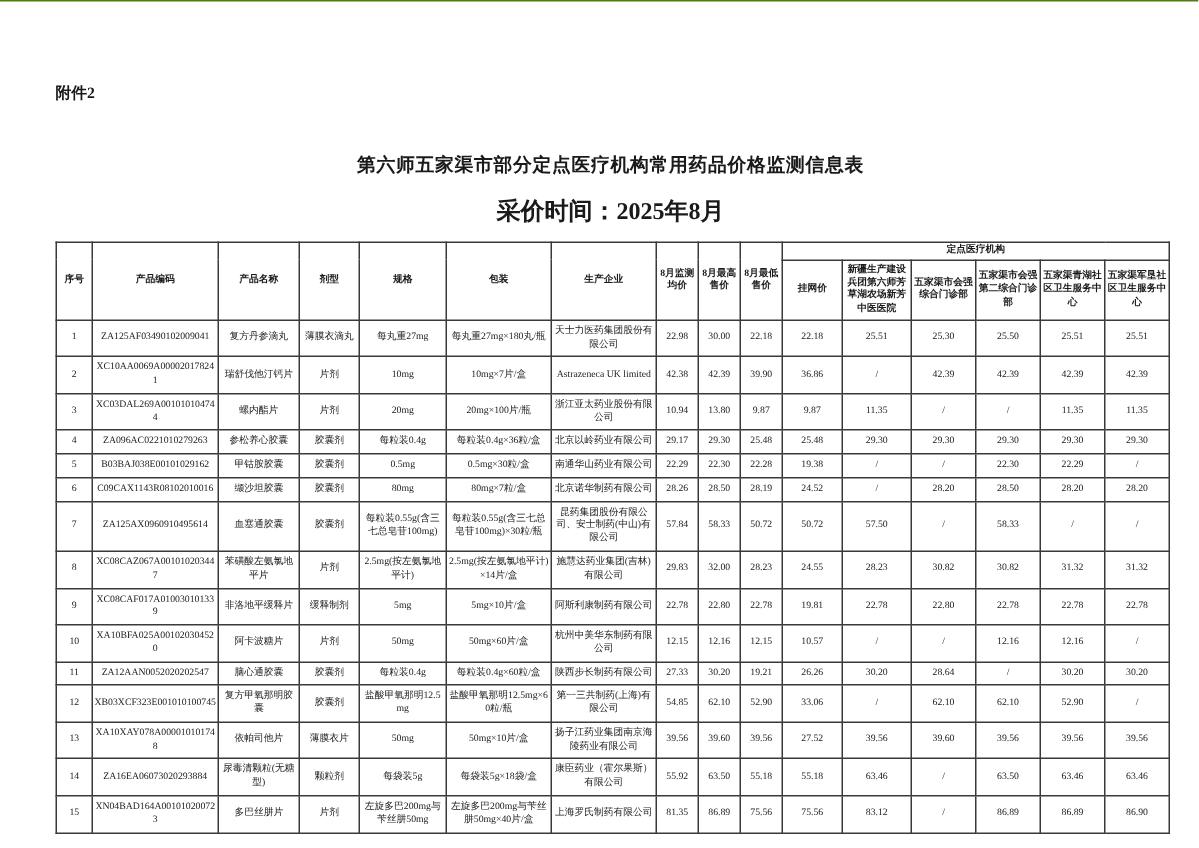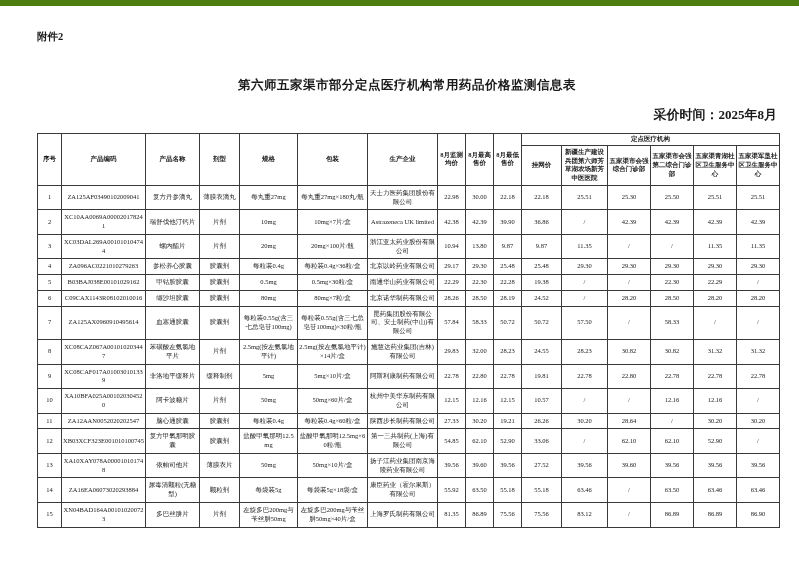--- a/index.html
+++ b/index.html
@@ -9,38 +9,38 @@
     width: 799px;
     height: 565px;
     overflow: hidden;
     font-family: "Liberation Serif", serif;
     color: #1a1a1a;
   }
   .page {
     box-sizing: border-box;
     width: 799px;
     height: 445px;
-    padding: 24px 22px 0 37px;
+    padding: 54px 22px 0 37px;
     background: #ffffff;
-    border-top: 6px solid #4d7c0f;
+    border-top: 1px solid #4d7c0f;
   }
   .attachment {
     font-size: 10.5px;
     font-weight: bold;
   }
   .title {
     text-align: center;
     font-size: 12.5px;
     font-weight: bold;
     margin-top: 33px;
     letter-spacing: 0.5px;
   }
   .subtitle {
-    text-align: right;
-    font-size: 13px;
+    text-align: center;
+    font-size: 16px;
     font-weight: bold;
     margin-top: 12px;
   }
   table.price-table {
     border-collapse: collapse;
     table-layout: fixed;
     width: 740px;
     margin-top: 9px;
   }
   .price-table th, .price-table td {

